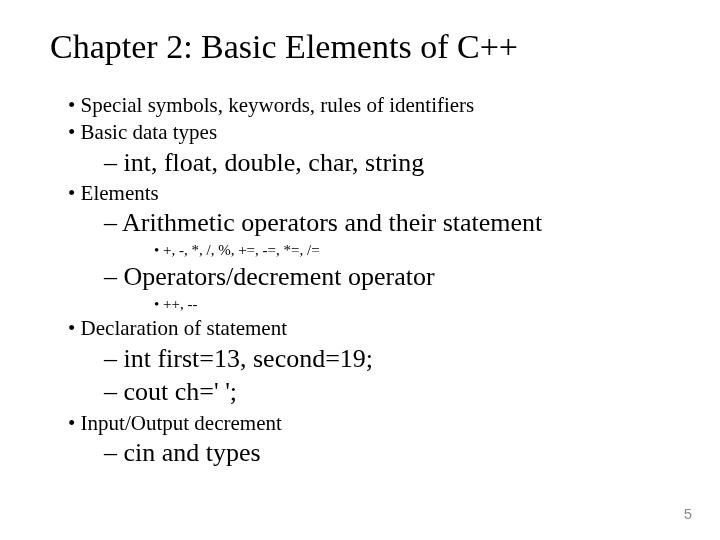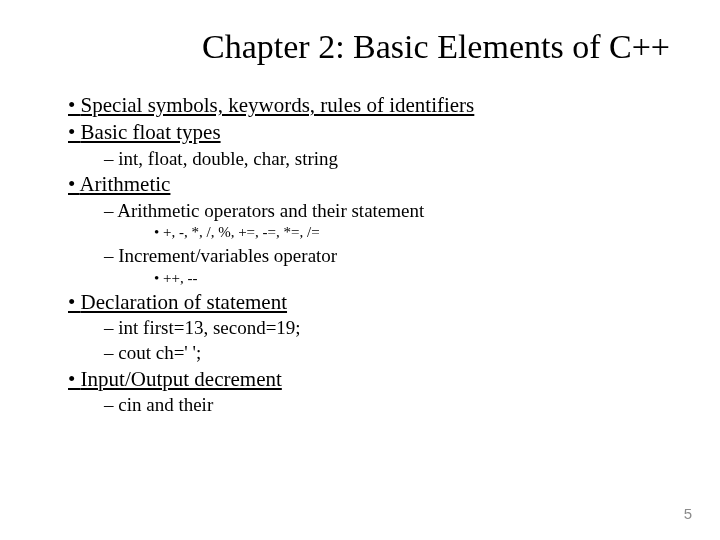--- a/index.html
+++ b/index.html
@@ -5,34 +5,33 @@
   * {margin:0; padding:0; box-sizing:border-box;}
   body {
     width:720px; height:540px;
     font-family:"Times New Roman", Times, serif;
     color:#000; background:#fff;
     position:relative;
     padding:28px 50px 0 50px;
   }
   .title {
     font-size:34px;
-    text-align:right;
+    text-align:left;
     margin-bottom:26px;
     font-weight:normal;
   }
   .l1-item {
     font-size:21px;
     margin-left:18px;
     margin-bottom:1px;
     line-height:1.25;
-    text-decoration:underline;
   }
   .l1-item::before {content:"•  "; }
   .l2-item {
-    font-size:19px;
+    font-size:26px;
     margin-left:54px;
     margin-bottom:1px;
     line-height:1.25;
   }
   .l2-item::before {content:"–  "; }
   .l3-item {
     font-size:15px;
     margin-left:104px;
     margin-bottom:1px;
     line-height:1.3;
@@ -45,26 +44,26 @@
     color:#8b8b8b;
     font-family:Arial, sans-serif;
   }
 </style>
 </head>
 <body>
 
 <h1 class="title">Chapter 2: Basic Elements of C++</h1>
 
 <div class="l1-item"><span>Special symbols, keywords, rules of identifiers</span></div>
-<div class="l1-item"><span>Basic float types</span></div>
+<div class="l1-item"><span>Basic data types</span></div>
 <div class="l2-item"><span>int, float, double, char, string</span></div>
-<div class="l1-item"><span>Arithmetic</span></div>
+<div class="l1-item"><span>Elements</span></div>
 <div class="l2-item"><span>Arithmetic operators and their statement</span></div>
 <div class="l3-item"><span>+, -, *, /, %, +=, -=, *=, /=</span></div>
-<div class="l2-item"><span>Increment/variables operator</span></div>
+<div class="l2-item"><span>Operators/decrement operator</span></div>
 <div class="l3-item"><span>++, --</span></div>
 <div class="l1-item"><span>Declaration of statement</span></div>
 <div class="l2-item"><span>int first=13, second=19;</span></div>
 <div class="l2-item"><span>cout ch=' ';</span></div>
 <div class="l1-item"><span>Input/Output decrement</span></div>
-<div class="l2-item"><span>cin and their</span></div>
+<div class="l2-item"><span>cin and types</span></div>
 
 <div class="page-num">5</div>
 
 </body></html>

